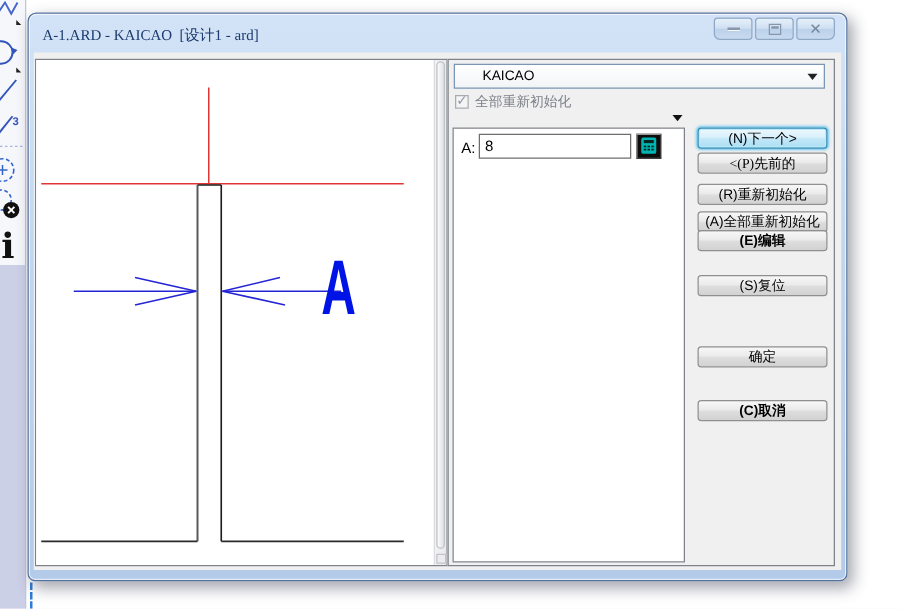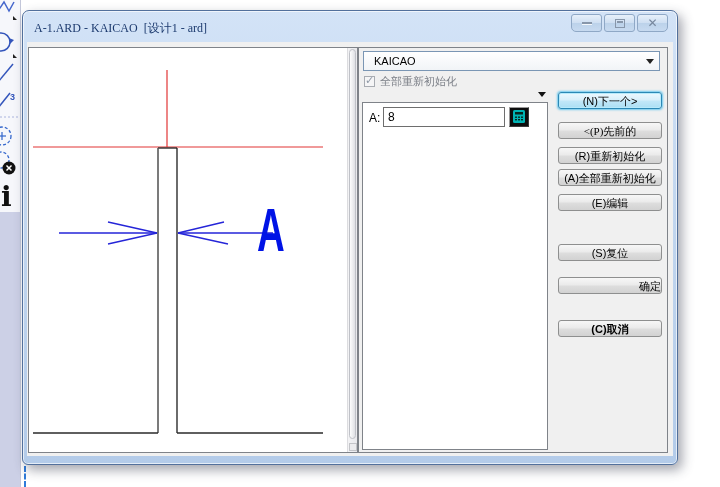--- a/index.html
+++ b/index.html
@@ -56,21 +56,21 @@
     background:linear-gradient(90deg,#fdfdfd,#dfe0e4); border:1px solid #bfc1c7; border-radius:4px; }
   .vscroll .endbox { position:absolute; left:1px; bottom:1px; width:8px; height:8px;
     background:#ececee; border:1px solid #c3c4c8; }
 
   
   .right-panel { position:absolute; left:331px; top:5px; width:310px; height:406px;
     background:#f0f0f0; border:1px solid #7f8389; }
 
   .combo { position:absolute; left:4px; top:3px; width:297px; height:20px;
     background:linear-gradient(180deg,#ffffff,#f1f4f7); border:1px solid #7a96b4;
-    font-size:11px; line-height:18px; padding-left:10px; color:#000; }
+    font-size:11px; line-height:18px; padding-left:22px; color:#000; }
   .combo .arrow { position:absolute; right:5px; top:7px; width:0; height:0;
     border-left:4px solid transparent; border-right:4px solid transparent; border-top:5px solid #222; }
 
   .chk-row { position:absolute; left:5px; top:27px; height:13px; display:flex; align-items:center; }
   .chk-box { width:11px; height:11px; background:#f5f5f6; border:1px solid #a8acb2;
     position:relative; }
   .chk-box .mark { position:absolute; left:0px; top:-3px; font-size:11px; color:#8f99a6; }
   .chk-label { margin-left:5px; font-size:11px; color:#7b7f87; }
 
   .list-spin { position:absolute; left:179px; top:44px; width:0; height:0;
@@ -88,27 +88,27 @@
   
   .btn { position:absolute; left:199px; width:104px; height:17px;
     font-family:"Liberation Sans","DejaVu Sans",sans-serif; font-size:11px; color:#000;
     background:linear-gradient(180deg,#f7f7f7 0%,#ebebeb 45%,#dddddd 55%,#d2d2d2 100%);
     border:1px solid #8e8f8f; border-radius:3px; line-height:14px; cursor:pointer; }
   .btn.default {
     background:linear-gradient(180deg,#edf8fe 0%,#d9f0fb 45%,#c1e7f8 55%,#abdff4 100%);
     border:1px solid #2c88b5;
     box-shadow:inset 0 0 0 1px #b8eafb, 0 0 2px 1px rgba(86,194,237,.85); }
 
-  .b-next   { top:44px; }
+  .b-next   { top:54px; }
   .b-prev   { top:74px;font-family:Liberation Serif, serif; }
   .b-reinit { top:99px; }
   .b-reinit-all { top:121px; padding:0 1px; }
-  .b-edit   { top:146px; }
-  .b-reset  { top:172px;margin-top:24px; }
-  .b-ok     { top:229px;text-align:right; }
+  .b-edit   { top:136px;font-weight:bold; }
+  .b-reset  { top:172px; }
+  .b-ok     { top:229px; }
   .b-cancel { top:272px;font-weight:bold; }
 </style>
 </head>
 <body>
 
 <div class="left-strip">
   <svg width="22" height="212">
     <polyline points="-2,11 4,2 9,11 14,2" fill="none" stroke="#4466cc" stroke-width="1.5"></polyline>
     <path d="M13,16 l4,4 l-4,0 z" fill="#222"></path>
     <circle cx="1" cy="42" r="9" fill="none" stroke="#3355bb" stroke-width="1.5"></circle>

